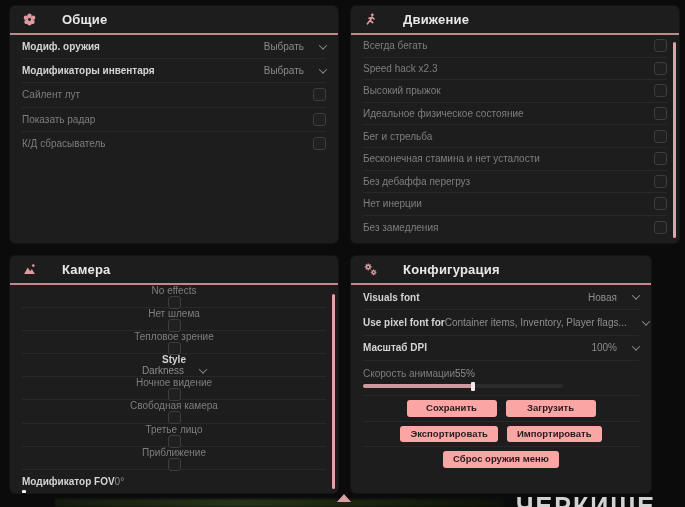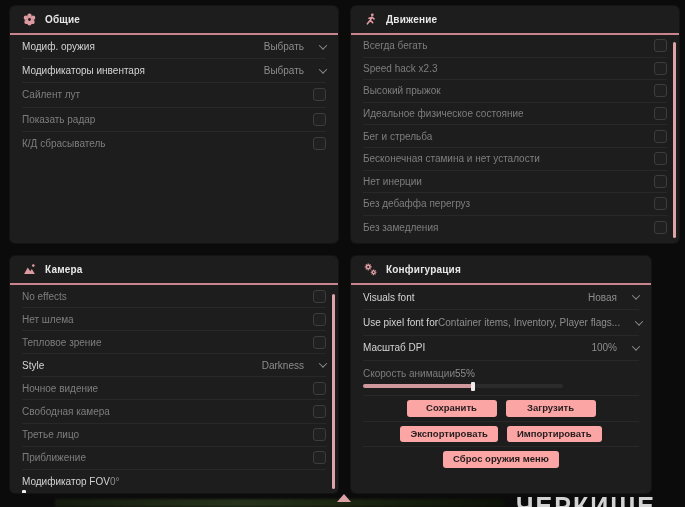--- a/index.html
+++ b/index.html
@@ -14,36 +14,36 @@
   }
   #panel-general{left:10px;top:6px;width:328px;height:237px;}
   #panel-movement{left:351px;top:6px;width:328px;height:237px;}
   #panel-camera{left:10px;top:256px;width:328px;height:237px;}
   #panel-config{left:351px;top:256px;width:300px;height:237px;}
 
   .panel header{
     height:27px;display:flex;align-items:center;gap:9px;padding:0 13px;
     border-bottom:2px solid #c9858d;
   }
-  .panel h2{margin:0;font-size:10px;font-weight:bold;color:#e8e8e8;letter-spacing:.2px;}
+  .panel h2{margin:17px;font-size:13px;font-weight:bold;color:#e8e8e8;letter-spacing:.2px;}
   .hicon{width:13px;height:13px;display:inline-flex;}
 
   .rows{padding:0 12px;}
   .row{
     display:flex;align-items:center;justify-content:space-between;
     border-bottom:1px solid #282828;box-sizing:border-box;
   }
   #panel-general .row{height:24.2px;}
   #panel-movement .row{height:22.6px;}
-  #panel-camera .row{height:23.1px;}
+  #panel-camera .row{height:23.1px;flex-direction:column;}
   #panel-config .row{height:25.4px;}
   .row:last-child{border-bottom:none;gap:12px;}
 
   .label{font-size:10px;color:#7e7e7e;white-space:nowrap;}
-  .label.bright{color:#d4d4d4;font-weight:400;}
+  .label.bright{color:#d4d4d4;font-weight:700;}
   .value{font-size:10px;color:#8d8d8d;white-space:nowrap;}
 
   .checkbox{
     width:11px;height:11px;border:1px solid #3d3d3d;border-radius:3px;
     background:#202020;flex:0 0 auto;
   }
   .dropdown{display:flex;align-items:center;gap:16px;cursor:default;}
   .chevron{
     width:5px;height:5px;border-right:1.4px solid #8d8d8d;border-bottom:1.4px solid #8d8d8d;
     transform:rotate(45deg) translate(-1px,-1px);
@@ -162,25 +162,25 @@
         </div>
         <div class="row">
           <span class="label">Бег и стрельба</span>
           <div class="checkbox"></div>
         </div>
         <div class="row">
           <span class="label">Бесконечная стамина и нет усталости</span>
           <div class="checkbox"></div>
         </div>
         <div class="row">
+          <span class="label">Без дебаффа перегруз</span>
+          <div class="checkbox"></div>
+        </div>
+        <div class="row">
           <span class="label">Нет инерции</span>
-          <div class="checkbox"></div>
-        </div>
-        <div class="row">
-          <span class="label">Без дебаффа перегруз</span>
           <div class="checkbox"></div>
         </div>
         <div class="row">
           <span class="label">Без замедления</span>
           <div class="checkbox"></div>
         </div>
       </div>
     <div class="scrollbar"></div>
   </section>
 

